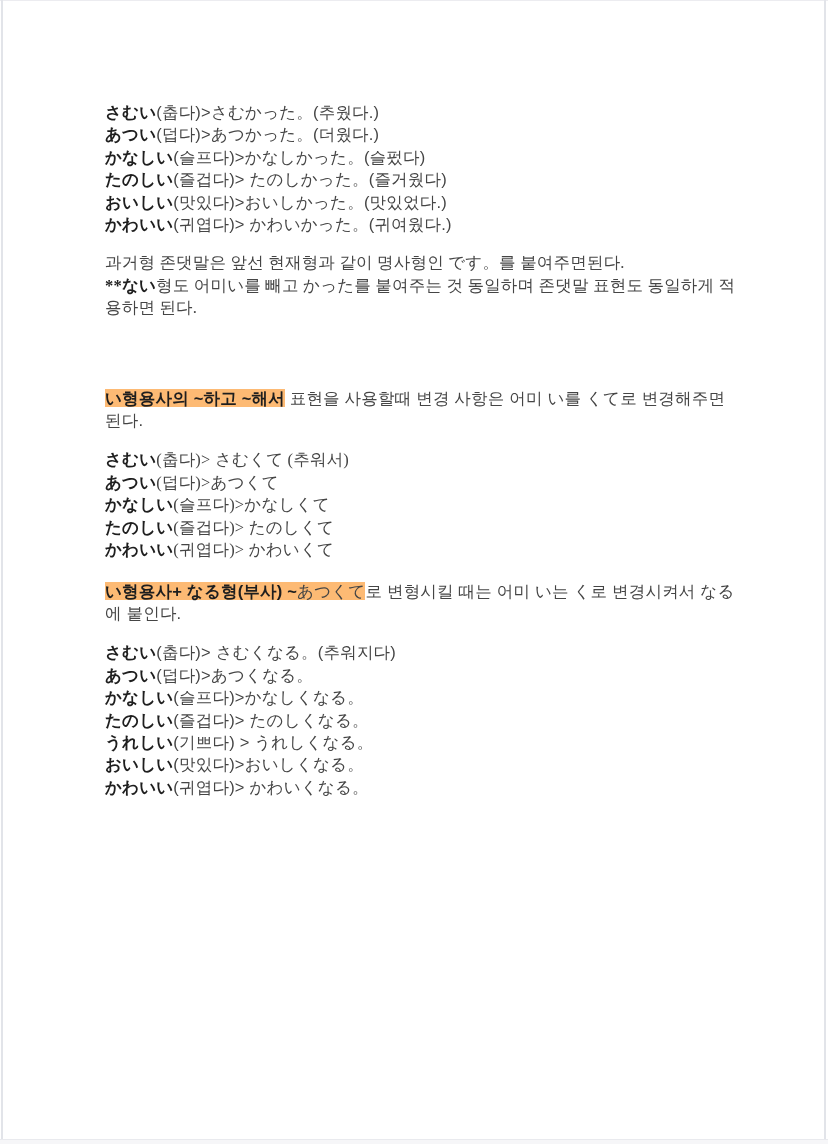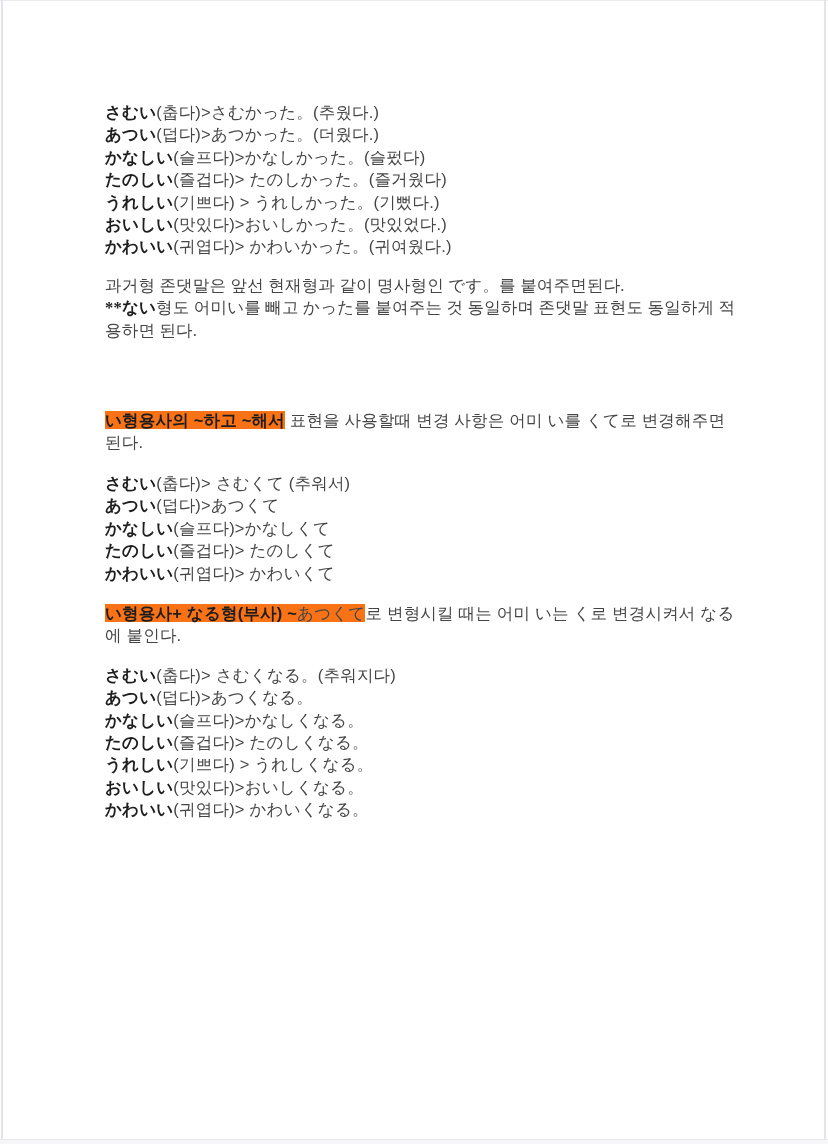--- a/index.html
+++ b/index.html
@@ -47,45 +47,44 @@
     left: 105px;
     right: 90px;
     color: #454545;
     font-size: 16.5px;
     line-height: 22.4px;
     letter-spacing: 0.2px;
   }
   .line { white-space: pre-wrap; }
   .b { font-weight: bold; color: #1e1e1e; }
   .para { white-space: pre-wrap; }
-  .hl { background: #f97316; }
+  .hl { background: #fdba74; }
   .sec-note      { margin-top: 17px; font-family: Liberation Serif, serif; }
   .sec-te-rule   { margin-top: 67px; }
-  .sec-te-list   { margin-top: 18px; }
+  .sec-te-list   { margin-top: 18px; font-family: Liberation Serif, serif; }
   .sec-naru-rule { margin-top: 18px; }
   .sec-naru-list { margin-top: 17px; }
   .sec-examples  { margin-top: 11px; line-height: 23px; }
 </style>
 </head>
 <body>
 
 <div class="page">
   <div class="edge-top"></div>
   <div class="edge-left"></div>
   <div class="edge-right"></div>
   <div class="edge-bottom"></div>
 
   <div class="content">
 
     <div class="sec-past">
       <div class="line"><span class="b">さむい</span><span>(춥다)&gt;さむかった。(추웠다.)</span></div>
       <div class="line"><span class="b">あつい</span><span>(덥다)&gt;あつかった。(더웠다.)</span></div>
       <div class="line"><span class="b">かなしい</span><span>(슬프다)&gt;かなしかった。(슬펐다)</span></div>
       <div class="line"><span class="b">たのしい</span><span>(즐겁다)&gt; たのしかった。(즐거웠다)</span></div>
-      <div class="line"><span class="b">うれしい</span><span>(기쁘다) &gt; うれしかった。(기뻤다.)</span></div>
       <div class="line"><span class="b">おいしい</span><span>(맛있다)&gt;おいしかった。(맛있었다.)</span></div>
       <div class="line"><span class="b">かわいい</span><span>(귀엽다)&gt; かわいかった。(귀여웠다.)</span></div>
     </div>
 
     <div class="sec-note">
       <div class="para">과거형 존댓말은 앞선 현재형과 같이 명사형인 です。를 붙여주면된다.</div>
       <div class="para"><span class="b">**ない</span><span>형도 어미い를 빼고 かった를 붙여주는 것 동일하며 존댓말 표현도 동일하게 적용하면 된다.</span></div>
     </div>
 
     <div class="sec-te-rule">

